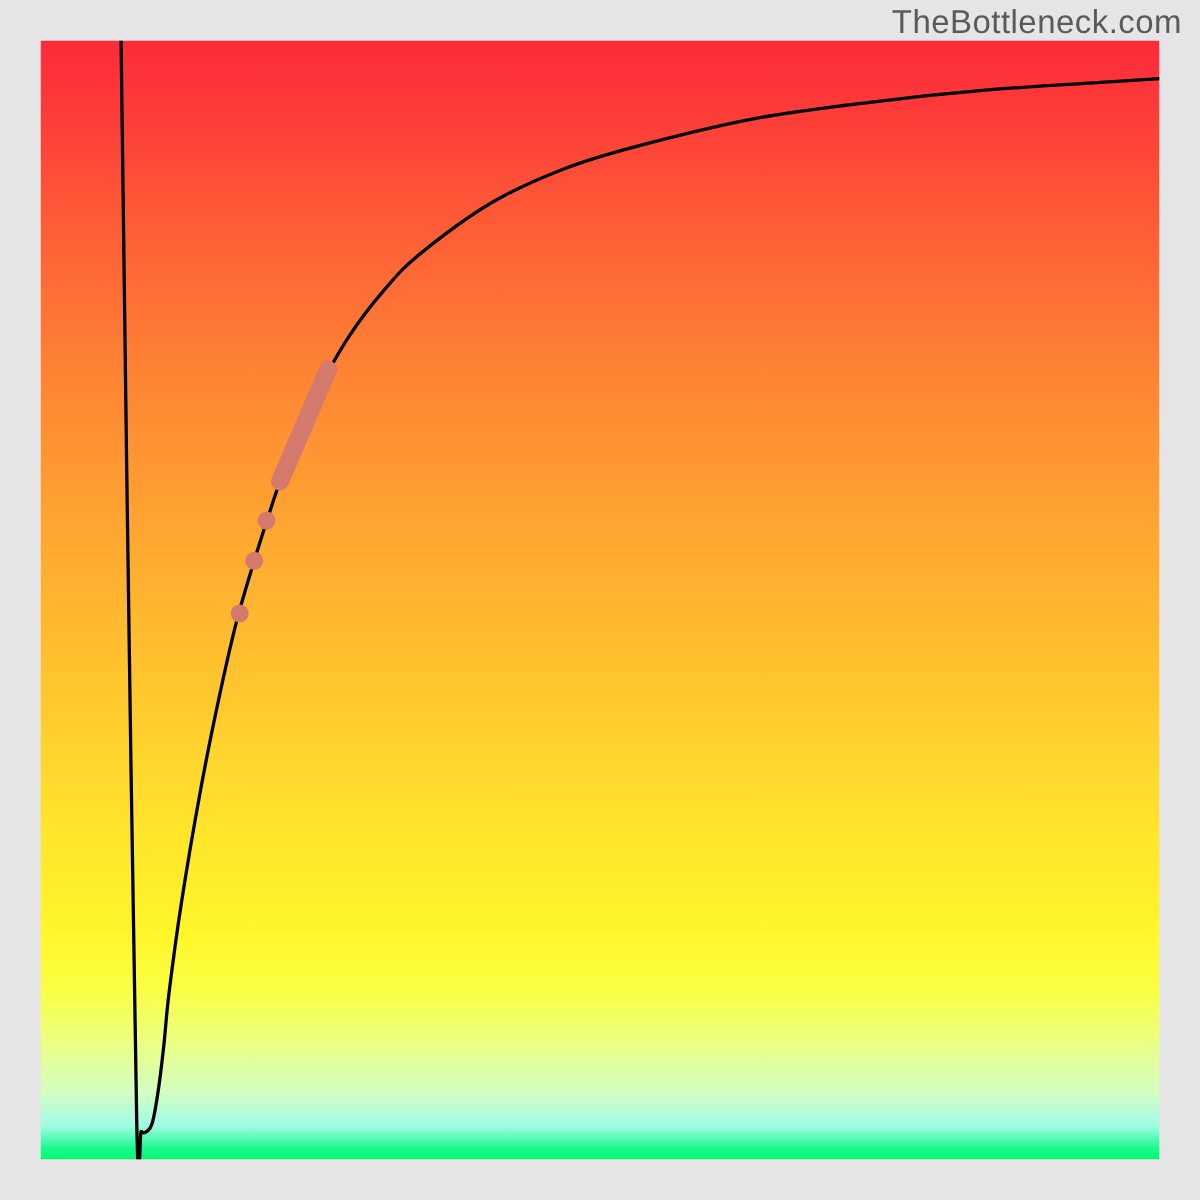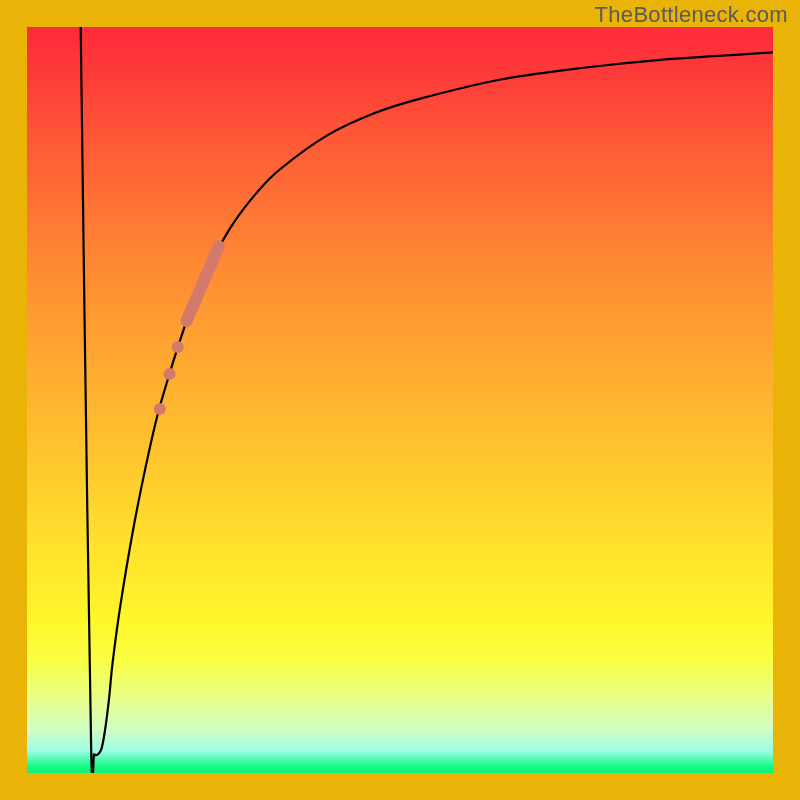--- a/index.html
+++ b/index.html
@@ -7,21 +7,21 @@
     padding: 0;
     width: 800px;
     height: 800px;
     overflow: hidden;
     font-family: Arial, Helvetica, sans-serif;
   }
   .frame {
     position: relative;
     width: 800px;
     height: 800px;
-    background: #eab308;
+    background: #e5e5e5;
   }
   .watermark {
     position: absolute;
     top: 2px;
     right: 12px;
     color: #5a5a5a;
     font-size: 22px;
     font-weight: 500;
     letter-spacing: 0.3px;
     z-index: 5;

